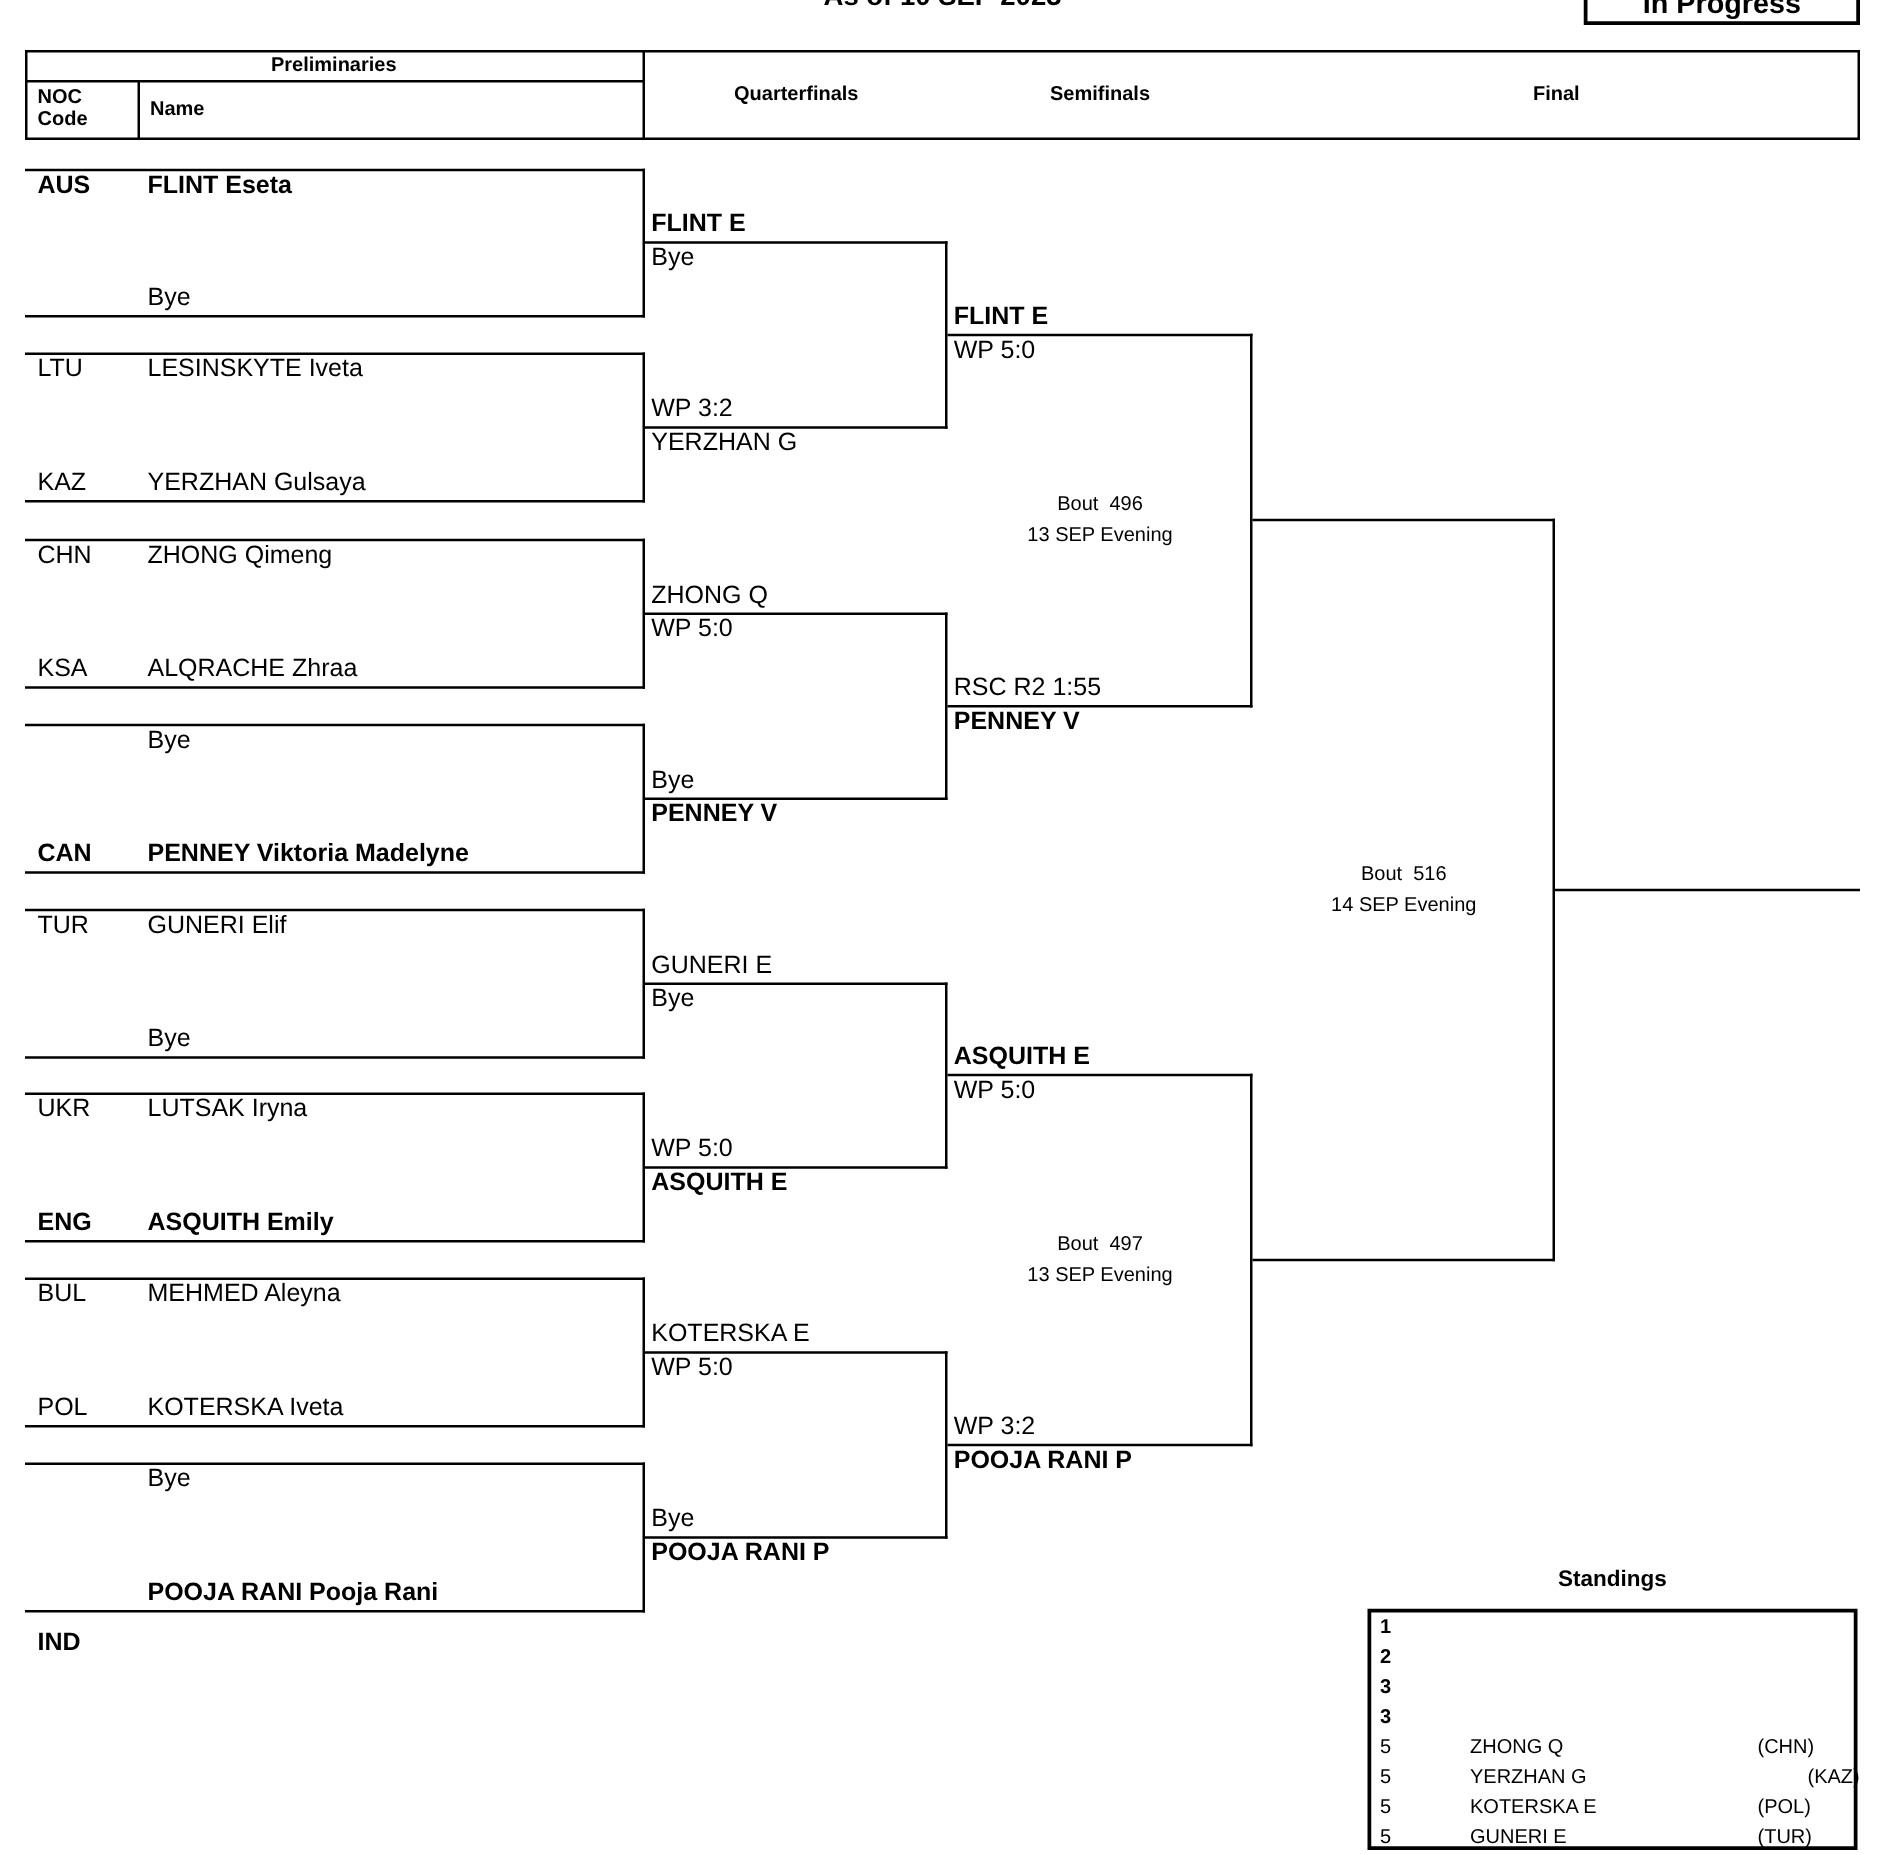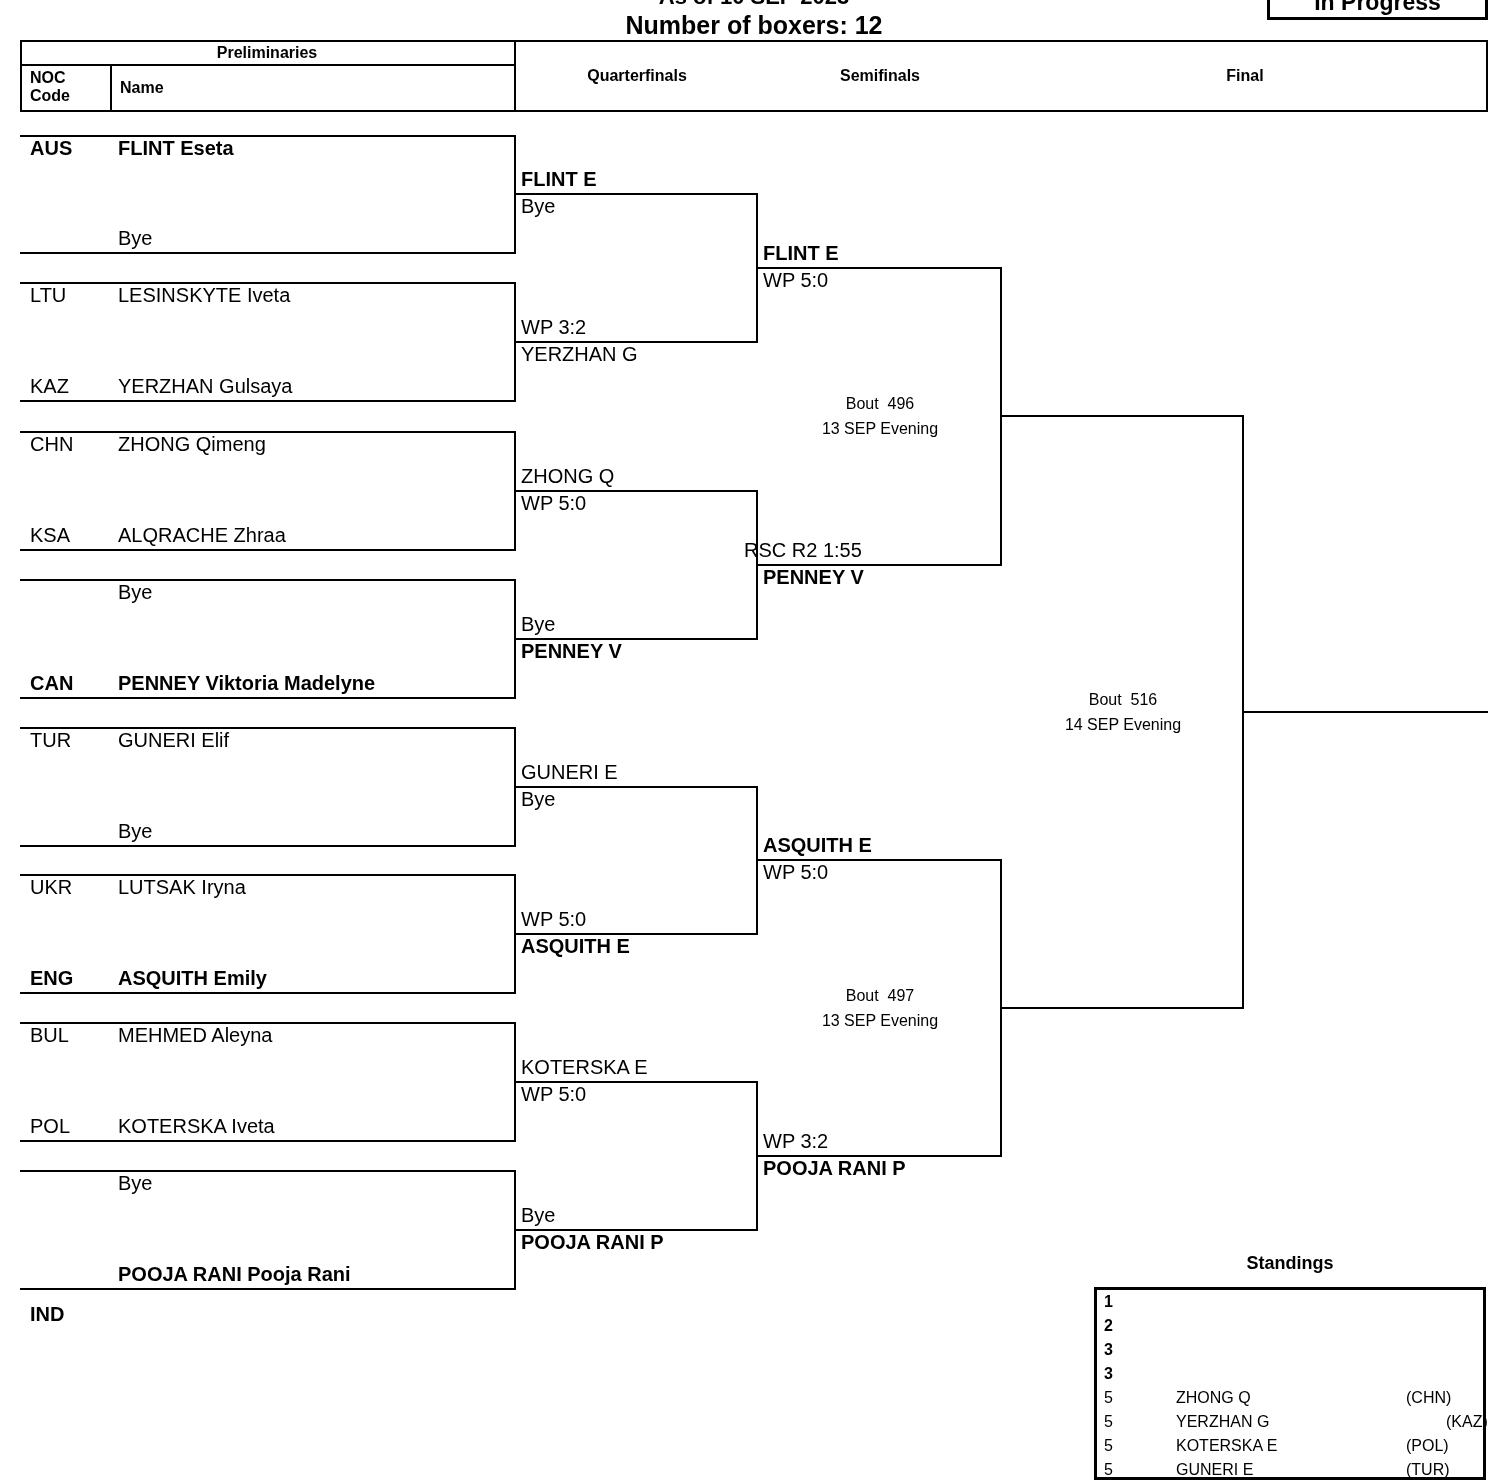--- a/index.html
+++ b/index.html
@@ -22,21 +22,20 @@
   .boutblock{position:absolute;text-align:center;font-size:16px;line-height:17px;}
   .standbox{position:absolute;left:1094px;top:1287px;width:392px;height:193px;border:3px solid #000;box-sizing:border-box;}
   .srow{position:absolute;font-size:16px;line-height:20px;white-space:nowrap;}
 </style>
 </head>
 <body>
 
 <div class="page">
 
   <div class="asof">As of 10 SEP 2023</div>
-  <div class="pagetitle">Number of boxers: 12</div>
   <div class="badge">
     <span>In Progress</span>
   </div>
 
   <div class="hl" style="left:20px;top:40px;width:1468px;"></div>
   <div class="hl" style="left:20px;top:110px;width:1468px;"></div>
   <div class="vl" style="left:20px;top:40px;height:72px;"></div>
   <div class="vl" style="left:1486px;top:40px;height:72px;"></div>
   <div class="hl" style="left:20px;top:64px;width:496px;"></div>
   <div class="vl" style="left:514px;top:40px;height:72px;"></div>
@@ -148,21 +147,21 @@
   <span class="t" style="left:521px;top:791px;">Bye</span>
   <span class="t" style="left:521px;top:911px;">WP 5:0</span>
   <span class="t b" style="left:521px;top:938px;">ASQUITH E</span>
   <span class="t" style="left:521px;top:1059px;">KOTERSKA E</span>
   <span class="t" style="left:521px;top:1086px;">WP 5:0</span>
   <span class="t" style="left:521px;top:1207px;">Bye</span>
   <span class="t b" style="left:521px;top:1234px;">POOJA RANI P</span>
 
   <span class="t b" style="left:763px;top:245px;">FLINT E</span>
   <span class="t" style="left:763px;top:272px;">WP 5:0</span>
-  <span class="t" style="left:744px;top:542px;">RSC R2 1:55</span>
+  <span class="t" style="left:763px;top:542px;">RSC R2 1:55</span>
   <span class="t b" style="left:763px;top:569px;">PENNEY V</span>
   <span class="t b" style="left:763px;top:837px;">ASQUITH E</span>
   <span class="t" style="left:763px;top:864px;">WP 5:0</span>
   <span class="t" style="left:763px;top:1133px;">WP 3:2</span>
   <span class="t b" style="left:763px;top:1160px;">POOJA RANI P</span>
 
   <div class="boutblock pre" style="left:758px;top:395px;width:244px;">Bout  496</div>
   <div class="boutblock" style="left:758px;top:420px;width:244px;">13 SEP Evening</div>
   <div class="boutblock pre" style="left:758px;top:987px;width:244px;">Bout  497</div>
   <div class="boutblock" style="left:758px;top:1012px;width:244px;">13 SEP Evening</div>

